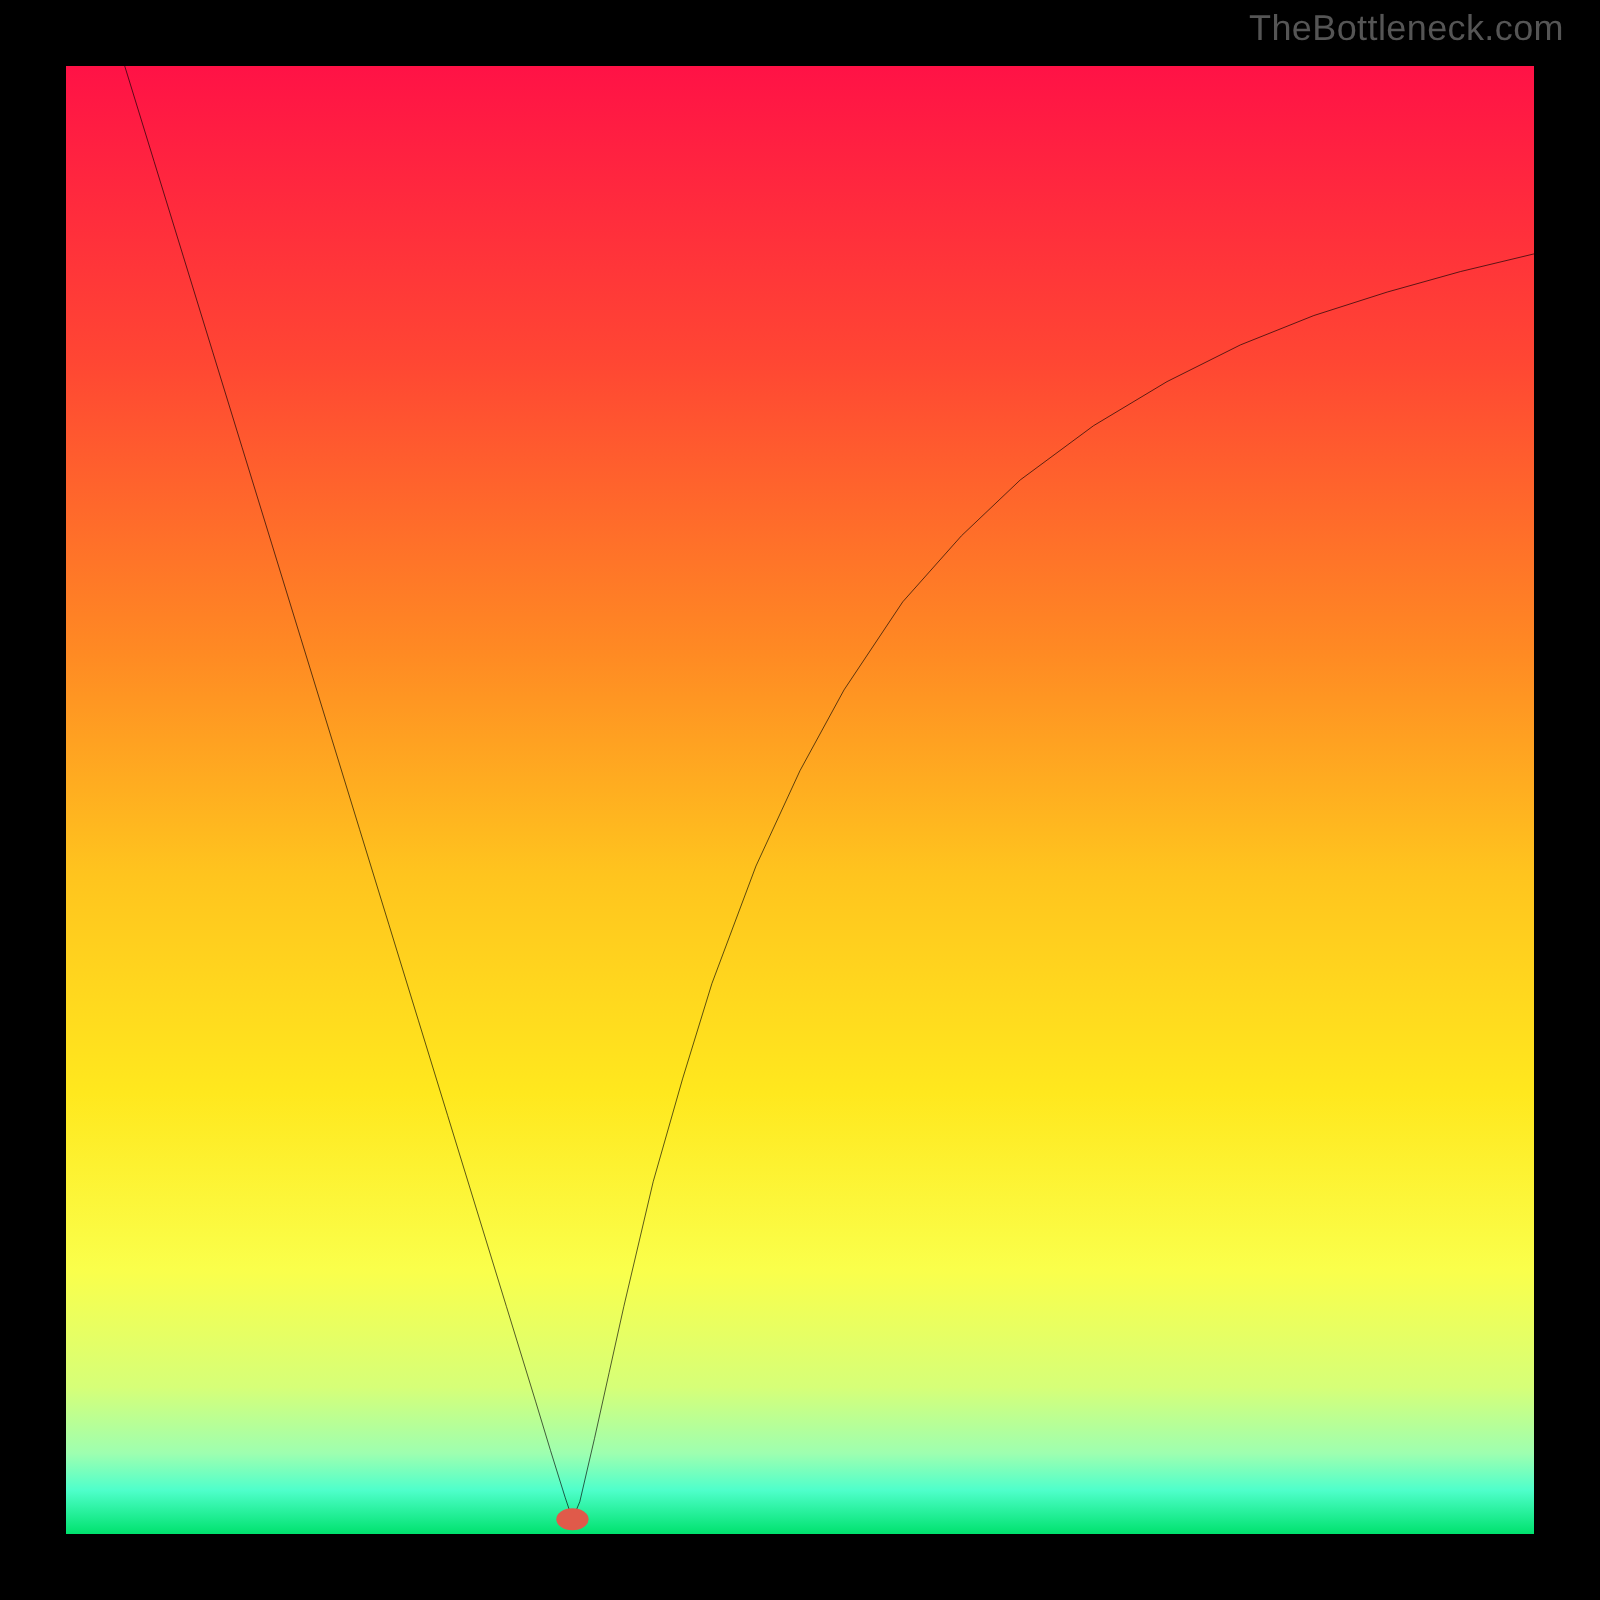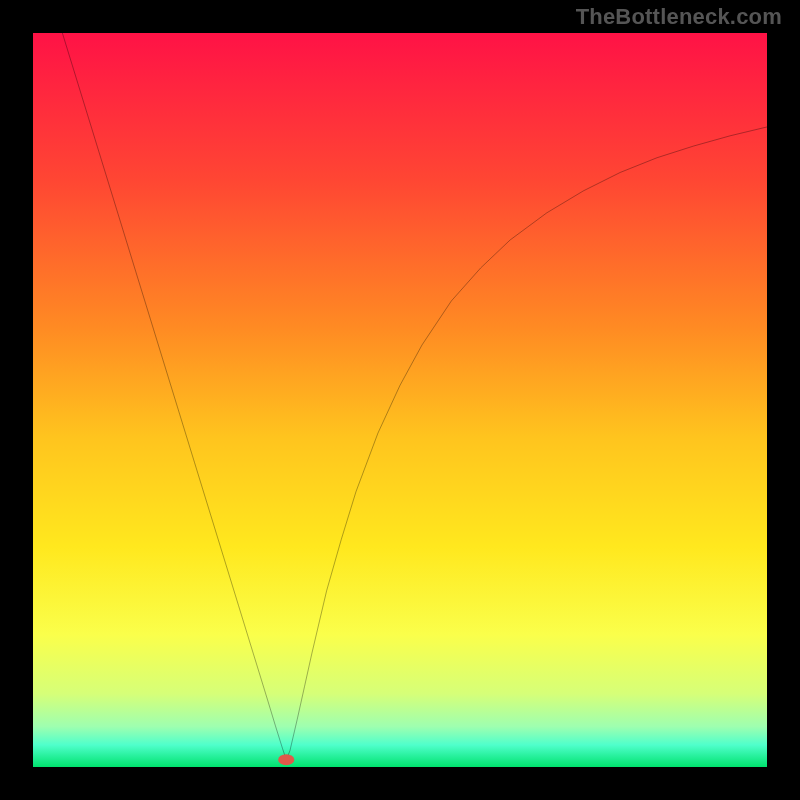--- a/index.html
+++ b/index.html
@@ -14,22 +14,22 @@
   .stage {
     position: relative;
     width: 800px;
     height: 800px;
   }
   .watermark {
     position: absolute;
     top: 4px;
     right: 18px;
     color: #555555;
-    font-size: 22px;
-    font-weight: 700;
+    font-size: 18px;
+    font-weight: 400;
     letter-spacing: 0.2px;
     font-family: Arial, Helvetica, sans-serif;
     margin-left: 15px;
   }
   .plot-wrap {
     position: absolute;
     left: 33px;
     top: 33px;
     width: 734px;
     height: 734px;

